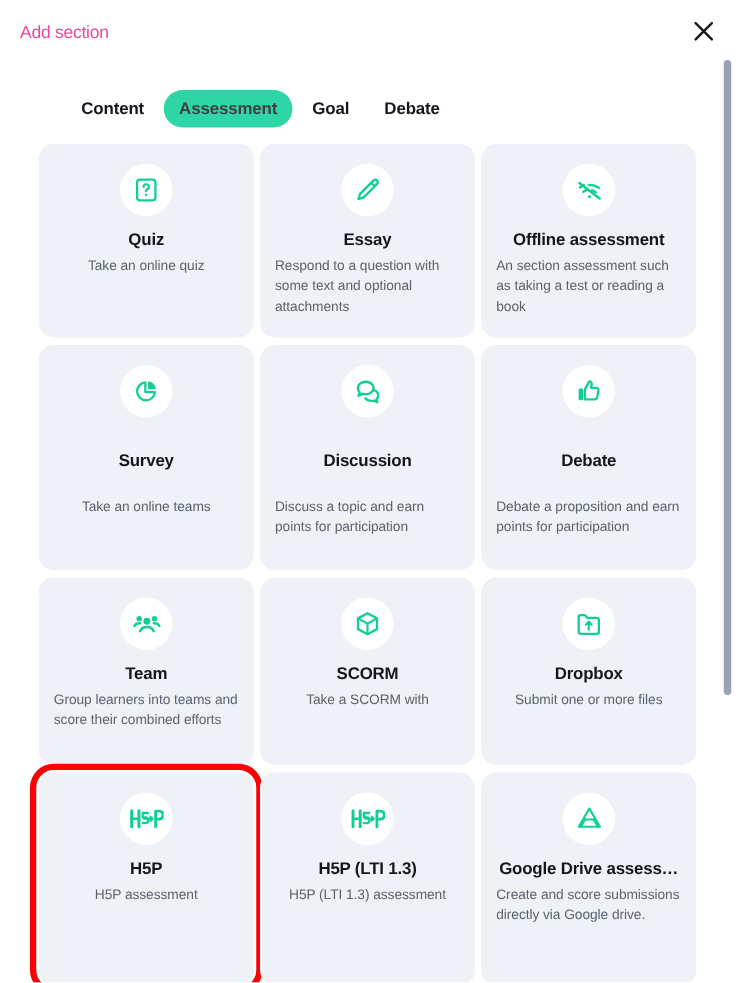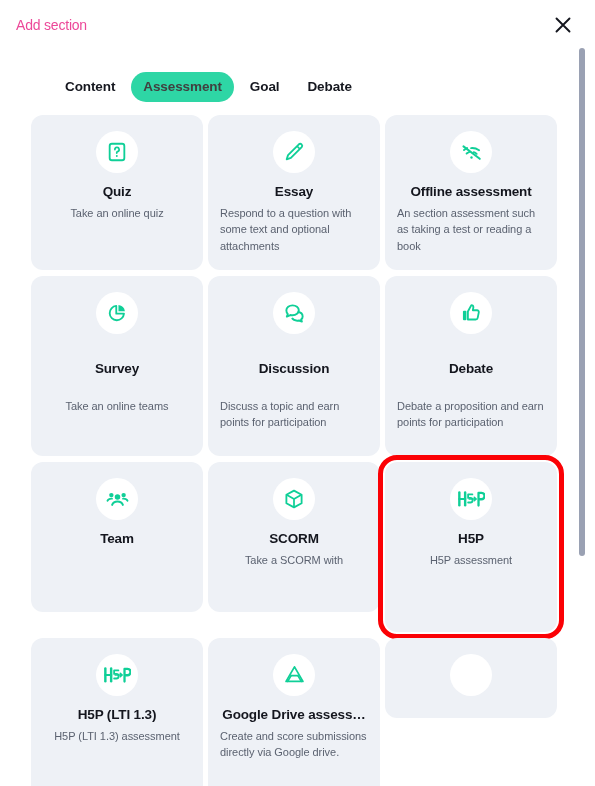--- a/index.html
+++ b/index.html
@@ -296,33 +296,44 @@
           <svg width="23" height="23" viewBox="0 0 24 24" fill="none">
             <circle cx="5.6" cy="7.4" r="2.3" fill="#0fcf97"></circle>
             <circle cx="18.4" cy="7.4" r="2.3" fill="#0fcf97"></circle>
             <circle cx="12" cy="9.4" r="2.9" fill="#0fcf97"></circle>
             <path d="M1.6 13.3c.6-1.4 2-2.2 4-2.2h.6" stroke="#0fcf97" stroke-width="2" stroke-linecap="round"></path>
             <path d="M22.4 13.3c-.6-1.4-2-2.2-4-2.2h-.6" stroke="#0fcf97" stroke-width="2" stroke-linecap="round"></path>
             <path d="M6.4 17.6c.8-2.2 2.9-3.5 5.6-3.5s4.8 1.3 5.6 3.5" stroke="#0fcf97" stroke-width="2.1" stroke-linecap="round" stroke-linejoin="round"></path>
           </svg>
         </div>
         <div class="card-title">Team</div>
+        <div class="card-desc">Group learners into teams and score their combined efforts</div>
       </div>
 
       <div class="card row3">
         <div class="icon-circle">
           <svg width="22" height="22" viewBox="0 0 24 24" fill="none">
             <path d="M12 2.9 20.3 7.3v9.4L12 21.1 3.7 16.7V7.3L12 2.9Z" stroke="#0fcf97" stroke-width="2" stroke-linejoin="round"></path>
             <path d="M3.9 7.4 12 11.9l8.1-4.5M12 11.9v9" stroke="#0fcf97" stroke-width="1.9" stroke-linejoin="round"></path>
           </svg>
         </div>
         <div class="card-title">SCORM</div>
         <div class="card-desc">Take a SCORM with</div>
       </div>
 
+      <div class="card row3">
+        <div class="icon-circle">
+          <svg width="22" height="22" viewBox="0 0 24 24" fill="none">
+            <path d="M3.2 19V6.2c0-1 .8-1.8 1.8-1.8h3.6l2 2.4h8.4c1 0 1.8.8 1.8 1.8V19c0 1-.8 1.8-1.8 1.8H5c-1 0-1.8-.8-1.8-1.8Z" stroke="#0fcf97" stroke-width="2" stroke-linejoin="round"></path>
+            <path d="M12 17.2v-6.4M12 10.2l-2.5 2.6M12 10.2l2.5 2.6" stroke="#0fcf97" stroke-width="1.9" stroke-linecap="round" stroke-linejoin="round"></path>
+          </svg>
+        </div>
+        <div class="card-title">Dropbox</div>
+        <div class="card-desc">Submit one or more files</div>
+      </div>
 
       <div class="card row4 highlighted">
         <div class="icon-circle">
           <svg width="27" height="16" viewBox="0 0 40 22" fill="none">
             <path d="M2 1.4v19" stroke="#0fcf97" stroke-width="3.6" stroke-linecap="round"></path>
             <path d="M10.6 1.4v19" stroke="#0fcf97" stroke-width="3.6" stroke-linecap="round"></path>
             <path d="M2 11h8.6" stroke="#0fcf97" stroke-width="3.2" stroke-linecap="round"></path>
             <path d="M15 4.2h6.3M15 4.2v5.2h3.3c1.9 0 3.3 1.5 3.3 3.4s-1.4 3.4-3.3 3.4H15" stroke="#0fcf97" stroke-width="2.7" stroke-linecap="round" stroke-linejoin="round"></path>
             <path d="M16.5 11h9.8M24.1 8.4l2.9 2.6-2.9 2.6" stroke="#0fcf97" stroke-width="2.3" stroke-linecap="round" stroke-linejoin="round"></path>
             <path d="M30.4 20.6V2h4.4c2.6 0 4.5 2 4.5 4.7s-1.9 4.7-4.5 4.7h-4.4" stroke="#0fcf97" stroke-width="3.4" stroke-linecap="round" stroke-linejoin="round"></path>

